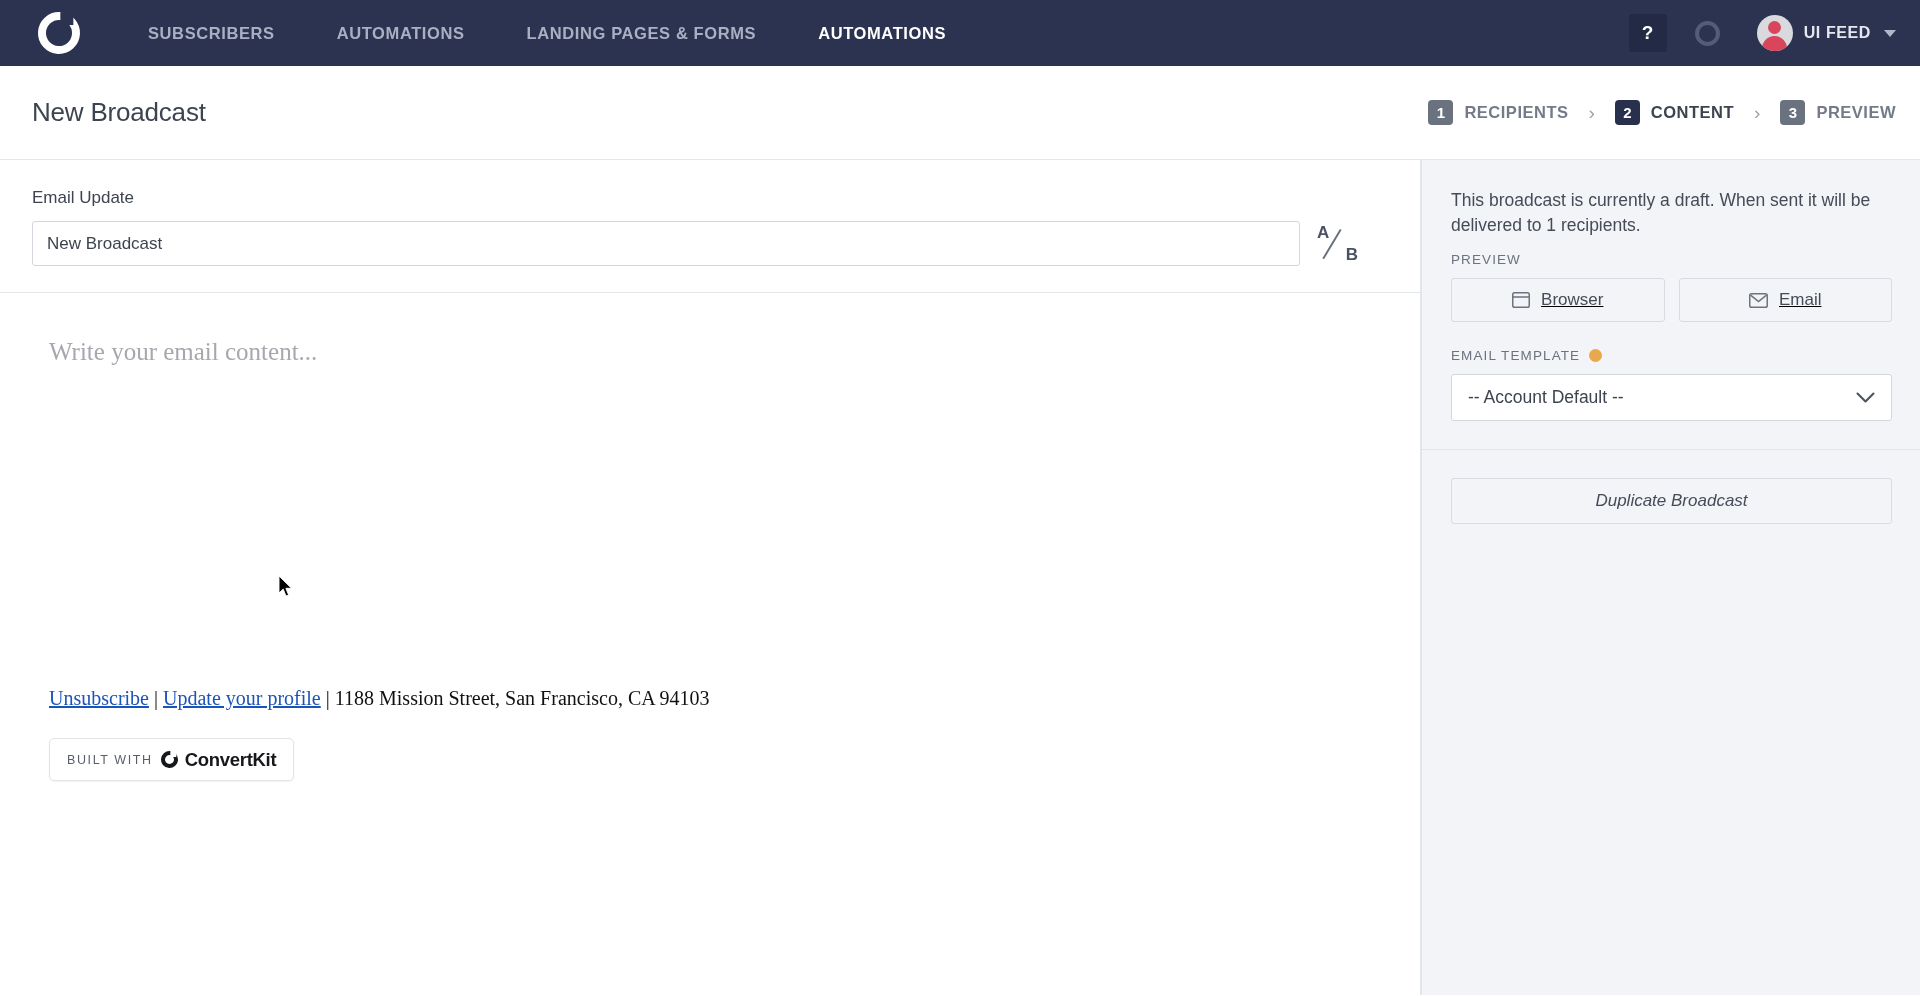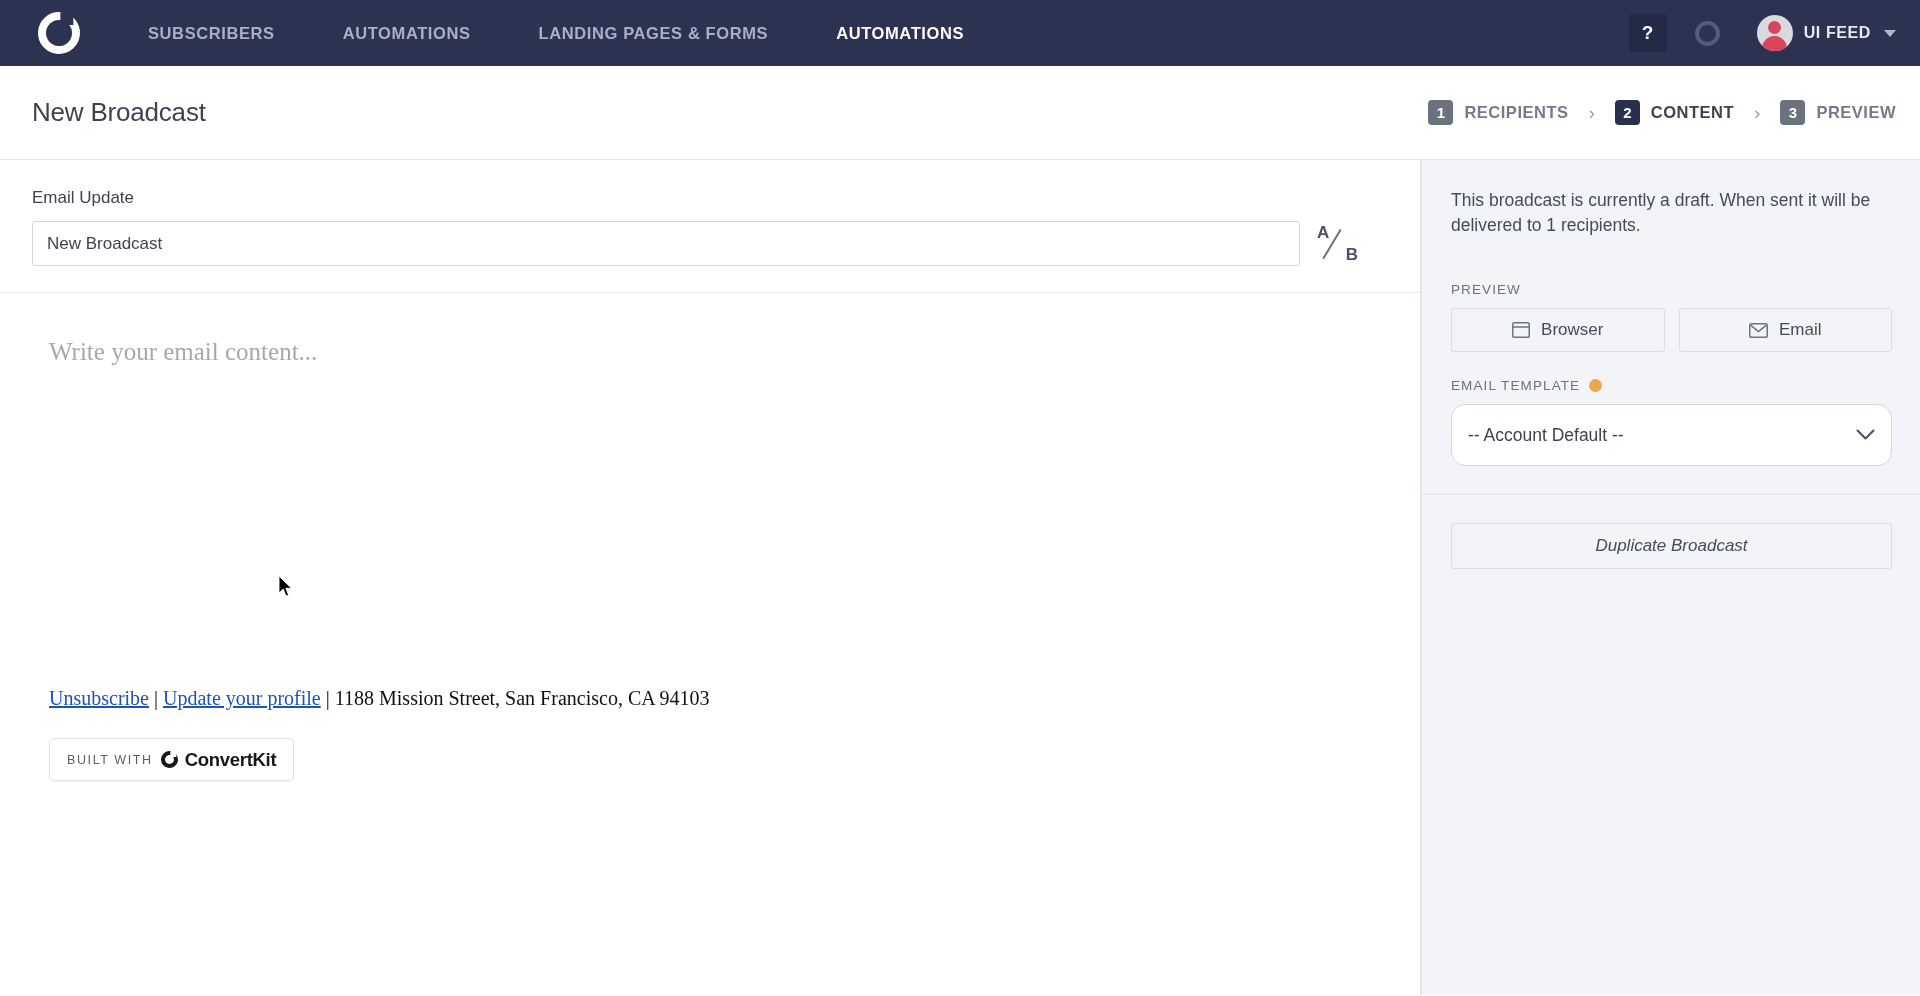--- a/index.html
+++ b/index.html
@@ -36,21 +36,21 @@
     transform: rotate(-42deg);
   }
   .ck-ring::after {
     content: "";
     position: absolute;
     width: 13px; height: 13px;
     background: #2b3350;
     right: -9px; top: 1px;
     transform: rotate(42deg);
   }
-  .nav-links { display: flex; align-items: center; gap: 8px; }
+  .nav-links { display: flex; align-items: center; gap: 2px; }
   .nav-link {
     color: #aab0c2;
     font-size: 16.5px;
     font-weight: 700;
     letter-spacing: 0.6px;
     padding: 0 30px;
     text-decoration: none;
     white-space: nowrap;
     cursor: pointer;
   }
@@ -310,21 +310,21 @@
     border-left: 1px solid #e1e4e9;
   }
   .sb-section {
     padding: 28px 28px 28px 29px;
     border-bottom: 1px solid #e1e4e9;
   }
   .sb-status {
     font-size: 17.5px;
     color: #454c58;
     line-height: 1.43;
-    margin-bottom: 44px;
+    margin-bottom: 14px;
   }
   .sb-caption {
     font-size: 13.5px;
     letter-spacing: 1.1px;
     color: #6c727e;
     font-weight: 400;
     margin-bottom: 11px;
     display: flex;
     align-items: center;
     gap: 9px;
@@ -338,31 +338,32 @@
   .preview-btns { display: flex; gap: 14px; }
   .pv-btn {
     flex: 1;
     height: 44px;
     border: 1px solid #d8dce2;
     border-radius: 3px;
     background: #f2f4f7;
     display: flex; align-items: center; justify-content: center;
     gap: 11px;
     cursor: pointer;
+    text-decoration: underline;
   }
   .pv-btn .label {
     font-size: 17px;
     color: #454c58;
   }
   .template-block { margin-top: 26px; }
   .select-box {
-    height: 62px;
+    height: 47px;
     background: #ffffff;
     border: 1px solid #d3d7dd;
-    border-radius: 14px;
+    border-radius: 3px;
     display: flex; align-items: center; justify-content: space-between;
     padding: 4px 16px;
     cursor: pointer;
   }
   .select-box .value {
     font-size: 17.5px;
     color: #3d4450;
   }
   .sb-section-2 { padding: 28px 28px 0 29px; }
   .dup-btn {

